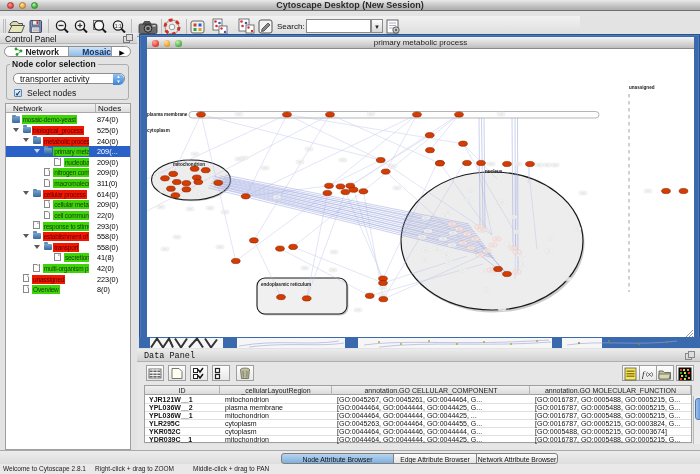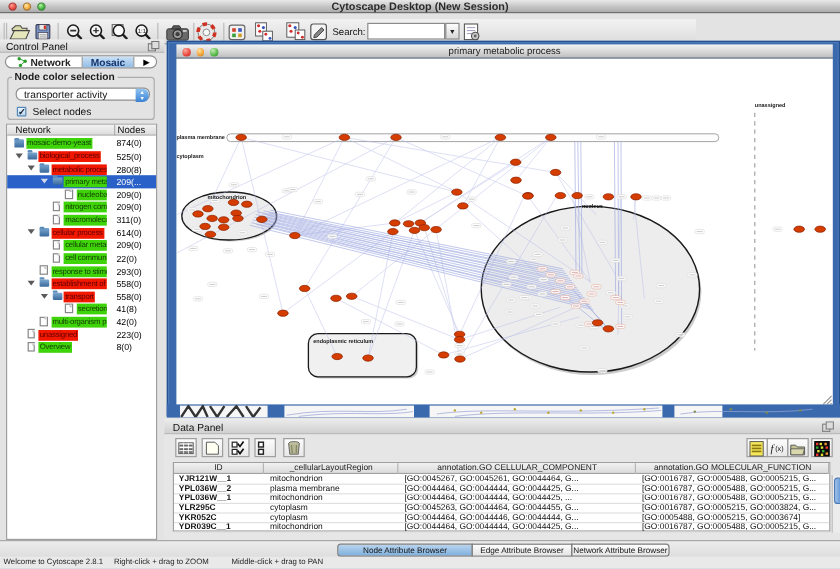--- a/index.html
+++ b/index.html
@@ -24,21 +24,21 @@
 #search-label { position:absolute; left:277px; top:6px; font-size:8px; color:#111; }
 #search-field { position:absolute; left:306px; top:3px; width:65px; height:14px; background:#fff; border:1px solid #8a8a8a; }
 #search-drop { position:absolute; left:371px; top:3px; width:12px; height:14px; background:linear-gradient(#fdfdfd,#d8d8d8); border:1px solid #8a8a8a; font-size:6px; text-align:center; line-height:14px; color:#222;}
 
 
 #cpanel { left:0; top:33px; width:137px; height:429px; background:#e3e3e3; }
 #cp-title { position:absolute; left:0; top:0; width:137px; height:11px; background:linear-gradient(#ededed,#d2d2d2); border-bottom:1px solid #b5b5b5;}
 #cp-title span { position:absolute; left:5px; top:1px; font-size:8.5px; color:#111; }
 #cp-tabs { position:absolute; left:4px; top:13px; width:127px; height:11px; background:#fff; border:1px solid #8f8f8f; border-radius:6px; overflow:hidden; }
 #tab-network { position:absolute; left:0; top:0; width:63px; height:11px; font-size:8.5px; font-weight:bold; color:#222; text-align:center; line-height:10px; }
-#tab-mosaic { position:absolute; left:63px; top:0; width:43px; height:11px; background:linear-gradient(#cfe4f7,#8fbcе8); background:linear-gradient(#cde2f6,#85b4e4); border-left:1px solid #9a9a9a; font-size:8.5px; font-weight:bold; color:#15356b; text-align:center; line-height:10px;}
+#tab-mosaic { position:absolute; left:63px; top:0; width:43px; height:11px; background:linear-gradient(#cfe4f7,#8fbcе8); background:linear-gradient(#cde2f6,#85b4e4); border-left:1px solid #9a9a9a; font-size:8.5px; font-weight:bold; color:#15356b; text-align:right; line-height:10px;}
 #tab-arrow { position:absolute; left:106px; top:0; width:21px; height:11px; border-left:1px solid #9a9a9a; text-align:center; font-size:7px; line-height:11px; color:#000; }
 #groupbox { position:absolute; left:6px; top:31px; width:123px; height:36px; border:1px solid #adadad; border-radius:3px; }
 #groupbox-label { position:absolute; left:10px; top:26px; background:#e3e3e3; padding:0 2px; font-size:8.5px; font-weight:bold; color:#1b1b1b; }
 #dropdown { position:absolute; left:13px; top:40px; width:112px; height:10.5px; background:#fff; border:1px solid #8f8f8f; border-radius:5px; }
 #dropdown .txt { position:absolute; left:6px; top:0; font-size:8.5px; color:#111; line-height:10px; }
 #dropdown .spin { position:absolute; right:0px; top:0px; width:11px; height:10.5px; border-radius:0 5px 5px 0; background:linear-gradient(#8fc3f2,#3b82d4); color:#fff; font-size:4.5px; text-align:center; line-height:4.5px; padding-top:1px; }
 #checkbox { position:absolute; left:14px; top:56px; width:8px; height:8px; background:linear-gradient(#eaf4fd,#bcd9f2); border:1px solid #5588bb; border-radius:1px; color:#123; font-size:8px; line-height:8px; font-weight:bold; text-align:center;}
 #checkbox-label { position:absolute; left:27px; top:55px; font-size:8.5px; color:#111; }
 #treebox { position:absolute; left:5px; top:70px; width:126px; height:347px; background:#fff; border:1px solid #9f9f9f; }
 #treehead { position:absolute; left:0; top:0; width:124px; height:9px; background:linear-gradient(#f2f2f2,#ddd); border-bottom:1px solid #a8a8a8; }
@@ -70,21 +70,21 @@
 #ntl3 { left:28px; background:radial-gradient(circle at 35% 30%, #c2eeb0, #57b84a 60%, #2f8a2c); }
 #netcanvas { position:absolute; left:7px; top:14px; width:547px; height:289px; background:#fff; }
 
 
 #thumbs { left:139px; top:337px; width:561px; height:11px; background:#3a6aad; overflow:hidden;}
 .thumbw { position:absolute; top:1px; height:10px; background:#f6f6f6; }
 
 
 #datapanel { left:137px; top:349px; width:563px; height:101px; background:#e6e6e6; }
 #dp-title { position:absolute; left:0; top:0; width:563px; height:13px; background:linear-gradient(#ececec,#d0d0d0); border-bottom:1px solid #b0b0b0; }
-#dp-title span { position:absolute; left:7px; top:2px; font-size:8.5px; color:#111; }
+#dp-title span { position:absolute; left:7px; top:2px; font-size:8.5px; color:#111;font-family:Liberation Mono, monospace; }
 #dp-toolbar { position:absolute; left:0; top:13px; width:563px; height:22px; background:#e6e6e6; }
 .dpbtn { position:absolute; top:3px; width:18px; height:16px; background:linear-gradient(#fdfdfd,#e8e8e8); border:1px solid #9f9f9f; }
 #dp-table { position:absolute; left:7px; top:36px; width:548px; height:58px; background:#fff; border:1px solid #9f9f9f; }
 #dp-head { position:absolute; left:0; top:0; width:546px; height:9px; background:linear-gradient(#f0f0f0,#dcdcdc); border-bottom:1px solid #a0a0a0; font-size:7px; color:#222; }
 #dp-head div { position:absolute; top:0; line-height:9px; text-align:center; border-right:1px solid #b5b5b5; height:9px;}
 .drow { position:absolute; left:0; width:546px; height:8px; font-size:7px; color:#111; border-bottom:1px solid #e0e0e0;}
 .drow div { position:absolute; top:0; line-height:8px; white-space:nowrap; overflow:hidden; }
 .c1 { left:4px; width:68px; font-weight:bold; }
 .c2 { left:80px; width:108px; }
 .c3 { left:192px; width:194px; }
@@ -260,21 +260,21 @@
         <div class="trow" style="top:21.130000000000003px">
           <div class="arr " style="left:6.600000000000001px"></div>
           <div class="fold" style="left:16.6px"></div>
           <div class="lbl r" style="left:26.1px; max-width:57.4px">biological_process</div>
           <div class="num" style="">525(0)</div>
         </div>
         <div class="trow" style="top:31.76px">
           <div class="arr " style="left:17.2px"></div>
           <div class="fold" style="left:27.2px"></div>
           <div class="lbl r" style="left:36.7px; max-width:46.8px">metabolic process</div>
-          <div class="num" style="">280(8)</div>
+          <div class="num" style="">240(0)</div>
         </div>
         <div class="trow" style="top:42.39px">
           <div class="selrow" style="top:0"></div>
           <div class="arr selarr" style="left:27.799999999999997px"></div>
           <div class="fold" style="left:37.8px"></div>
           <div class="lbl g" style="left:47.3px; max-width:36.2px">primary metabo</div>
           <div class="num" style="color:#fff">209(...</div>
         </div>
         <div class="trow" style="top:53.02px">
           <div class="page" style="left:48.4px"></div>

